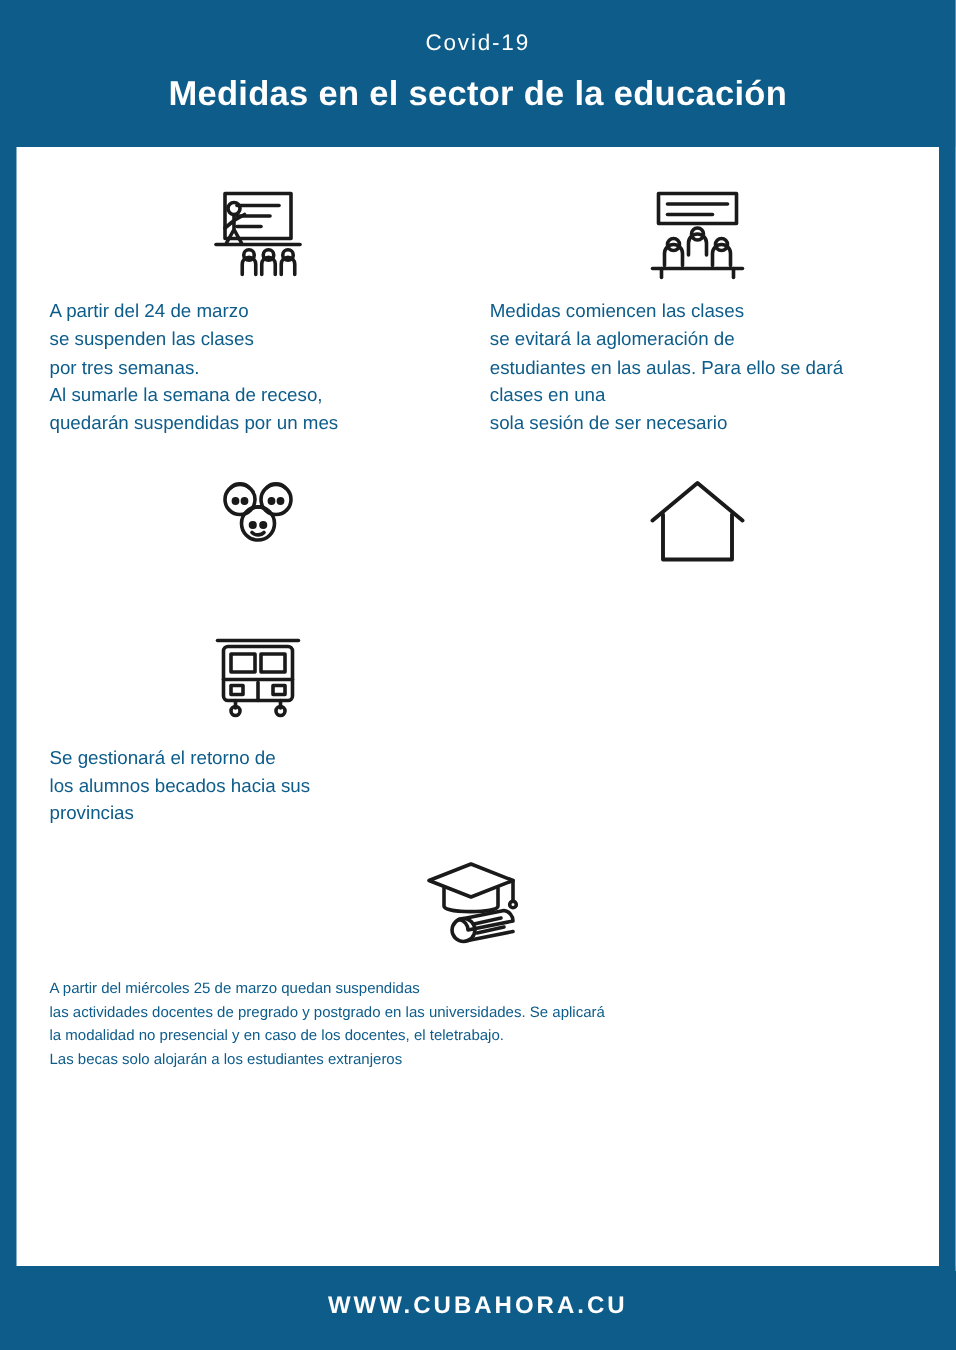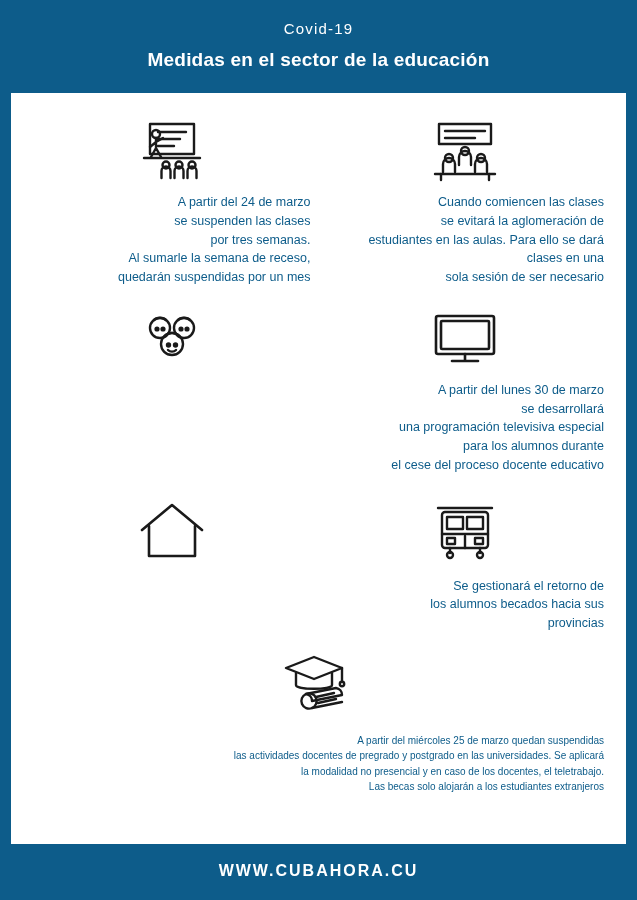--- a/index.html
+++ b/index.html
@@ -31,21 +31,21 @@
   }
   .header-eyebrow {
     color: #ffffff;
     font-size: 15px;
     letter-spacing: 1.2px;
     font-weight: normal;
     margin: 0 0 12px 0;
   }
   .header-title {
     color: #ffffff;
-    font-size: 19px;
+    font-size: 23px;
     font-weight: bold;
     margin: 4px;
     letter-spacing: 0.2px;
   }
   
   .content {
     flex: 1 1 auto;
     background: #ffffff;
     border-left: 11px solid #0d5c8a;
     border-right: 11px solid #0d5c8a;
@@ -54,21 +54,21 @@
     position: relative;
   }
   .grid {
     display: flex;
     flex-wrap: wrap;
   }
   .cell {
     width: 50%;
     box-sizing: border-box;
     padding: 6px 8px 10px 8px;
-    text-align: right;
+    text-align: left;
   }
   .cell.full {
     width: 100%;
     padding-top: 4px;
   }
   .icon-wrap {
     height: 72px;
     display: flex;
     align-items: center;
     justify-content: center;
@@ -152,21 +152,21 @@
             <path d="M32 45 v-8 a6 6 0 0 1 12 0 v8"></path>
             <circle cx="22" cy="38" r="4"></circle>
             <path d="M16 52 v-8 a6 6 0 0 1 12 0 v8"></path>
             <circle cx="54" cy="38" r="4"></circle>
             <path d="M48 52 v-8 a6 6 0 0 1 12 0 v8"></path>
             <line x1="8" y1="54" x2="68" y2="54"></line>
             <line x1="14" y1="54" x2="14" y2="60"></line>
             <line x1="62" y1="54" x2="62" y2="60"></line>
           </svg>
         </div>
-        <p class="cell-text">Cuando comiencen las clases
+        <p class="cell-text">Medidas comiencen las clases
 se evitará la aglomeración de
 estudiantes en las aulas. Para ello se dará
 clases en una
 sola sesión de ser necesario</p>
       </div>
 
       <div class="cell">
         <div class="icon-wrap">
           <svg width="76" height="58" viewBox="0 0 76 58" fill="none" stroke="#1a1a1a" stroke-width="2.4" stroke-linecap="round" stroke-linejoin="round">
             <circle cx="26" cy="18" r="10"></circle>
@@ -179,35 +179,20 @@
             <circle cx="53" cy="19" r="1.4" fill="#1a1a1a"></circle>
             <circle cx="38" cy="34" r="11"></circle>
             <path d="M31 26 a8 6 0 0 1 14 0"></path>
             <circle cx="34.5" cy="35" r="1.5" fill="#1a1a1a"></circle>
             <circle cx="41.5" cy="35" r="1.5" fill="#1a1a1a"></circle>
             <path d="M34 40 a5 4 0 0 0 8 0"></path>
           </svg>
         </div>
       </div>
 
-      <div class="cell">
-        <div class="icon-wrap">
-          <svg width="74" height="58" viewBox="0 0 74 58" fill="none" stroke="#1a1a1a" stroke-width="2.6" stroke-linecap="round" stroke-linejoin="round">
-            <rect x="8" y="6" width="58" height="38" rx="2"></rect>
-            <rect x="13" y="11" width="48" height="28" rx="1"></rect>
-            <line x1="37" y1="44" x2="37" y2="50"></line>
-            <line x1="24" y1="51" x2="50" y2="51"></line>
-          </svg>
-        </div>
-        <p class="cell-text">A partir del lunes 30 de marzo
-se desarrollará
-una programación televisiva especial
-para los alumnos durante
-el cese del proceso docente educativo</p>
-      </div>
 
       <div class="cell">
         <div class="icon-wrap tall">
           <svg width="72" height="62" viewBox="0 0 72 62" fill="none" stroke="#1a1a1a" stroke-width="2.6" stroke-linecap="round" stroke-linejoin="round">
             <path d="M6 30 L36 5 L66 30"></path>
             <path d="M13 26 V56 H59 V26"></path>
           </svg>
         </div>
       </div>
 

